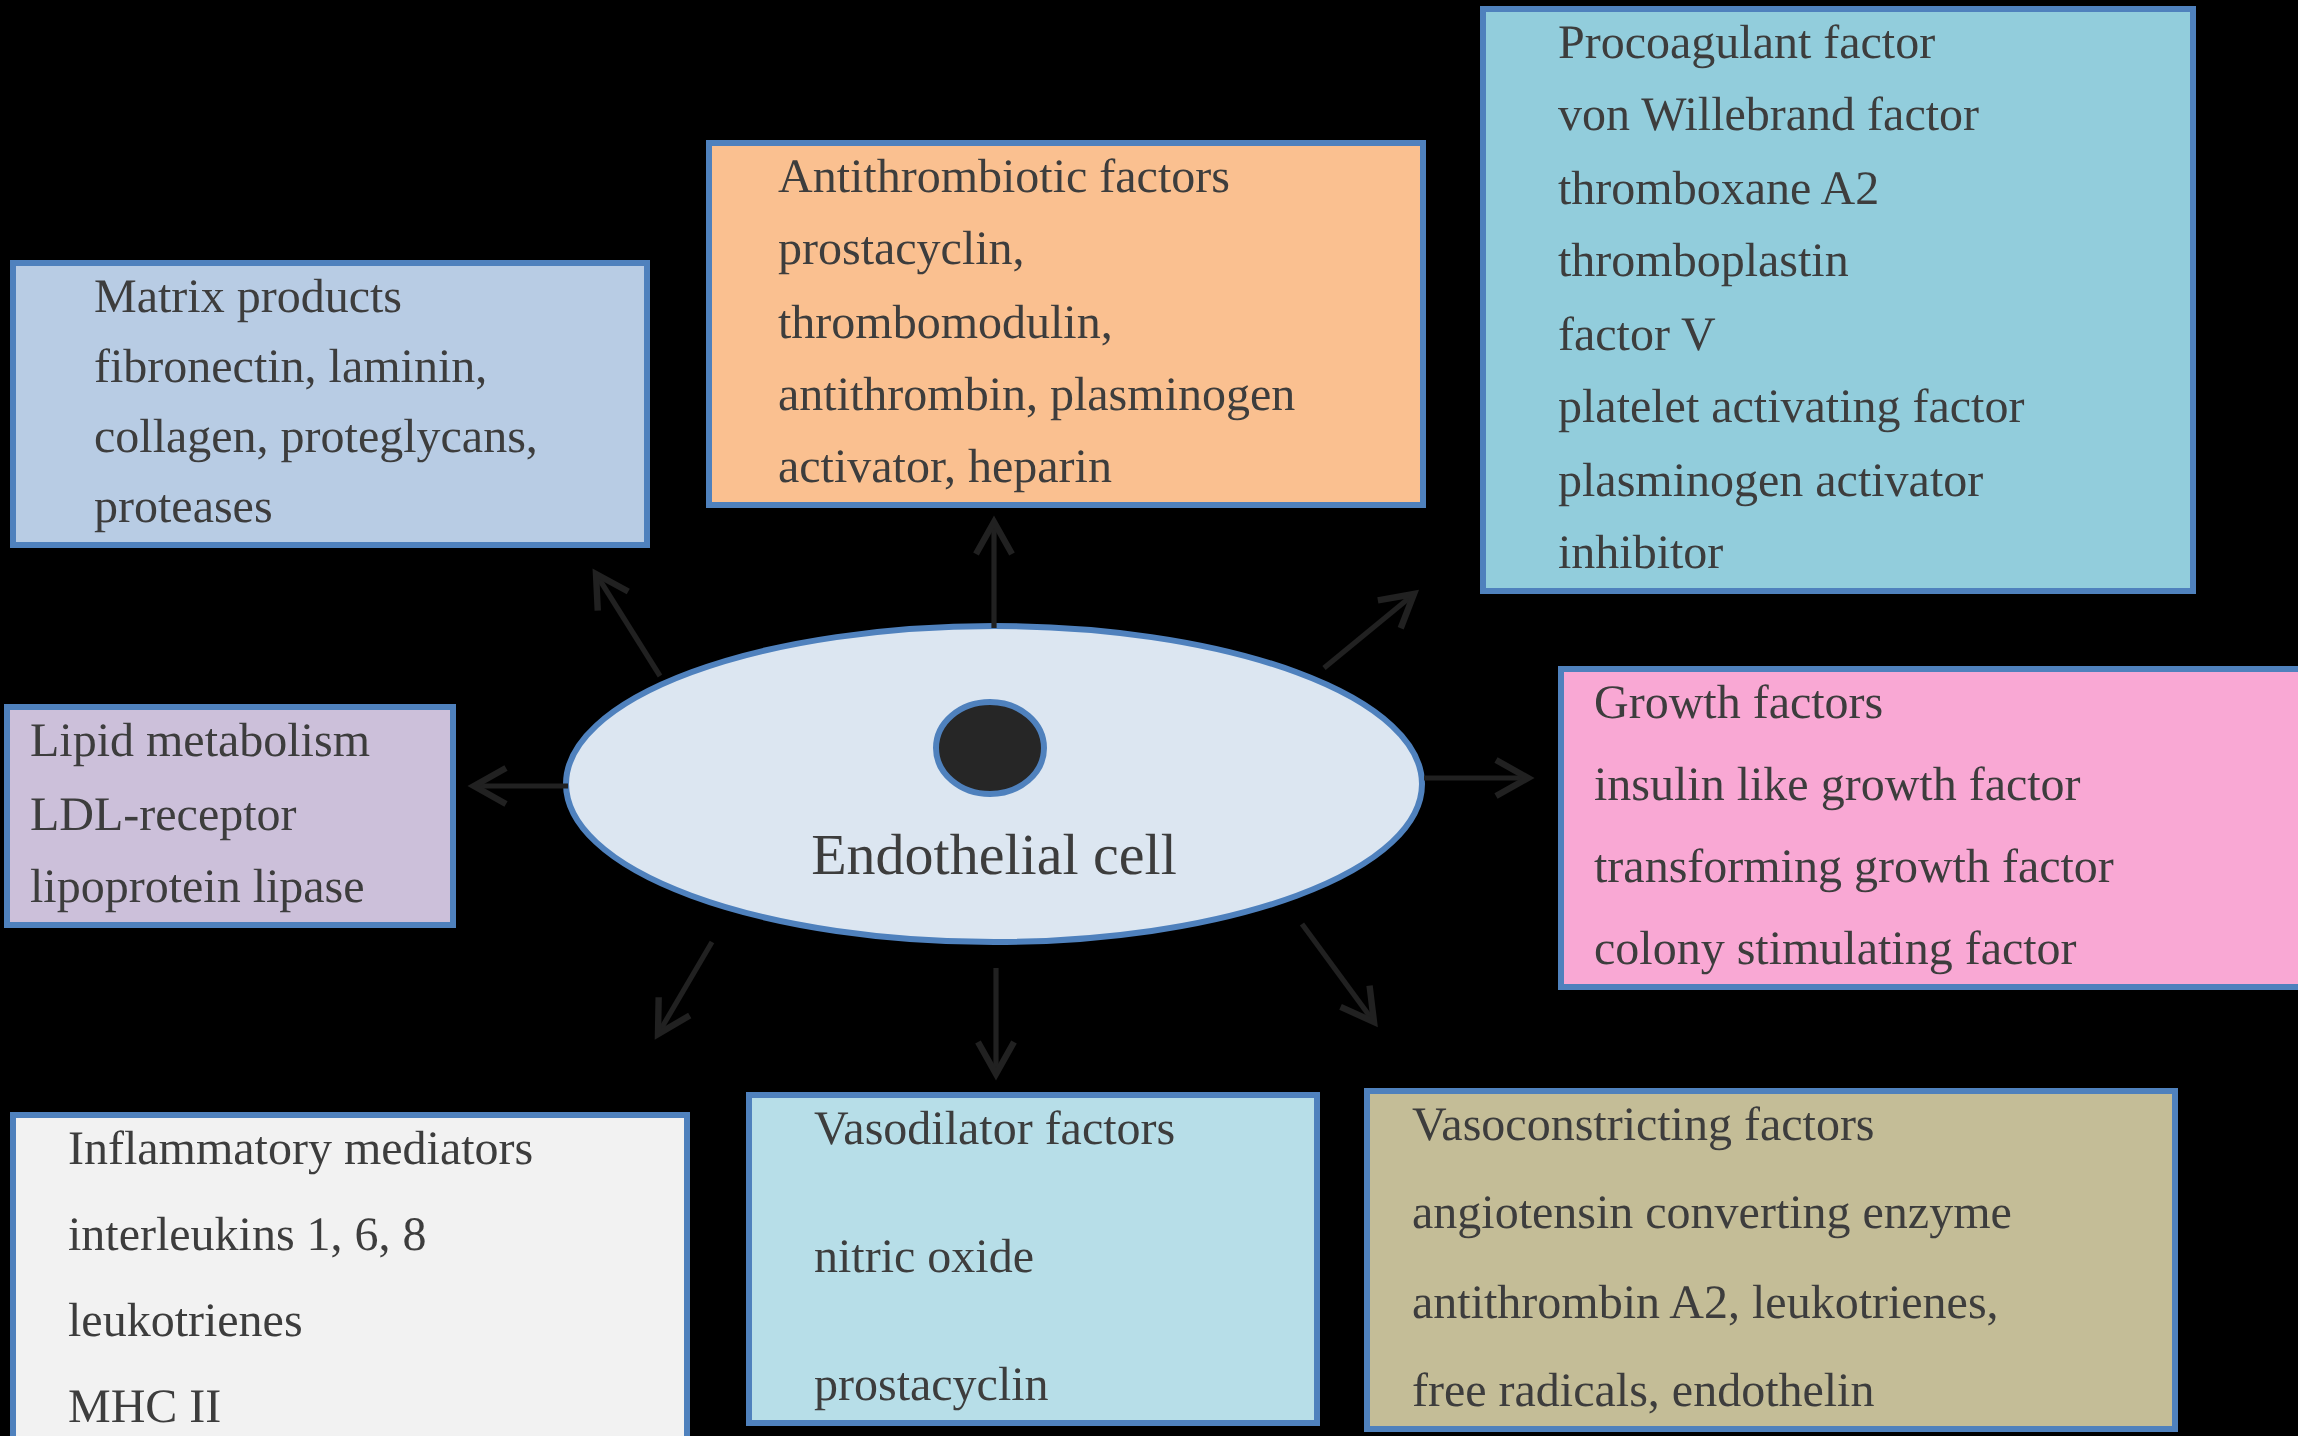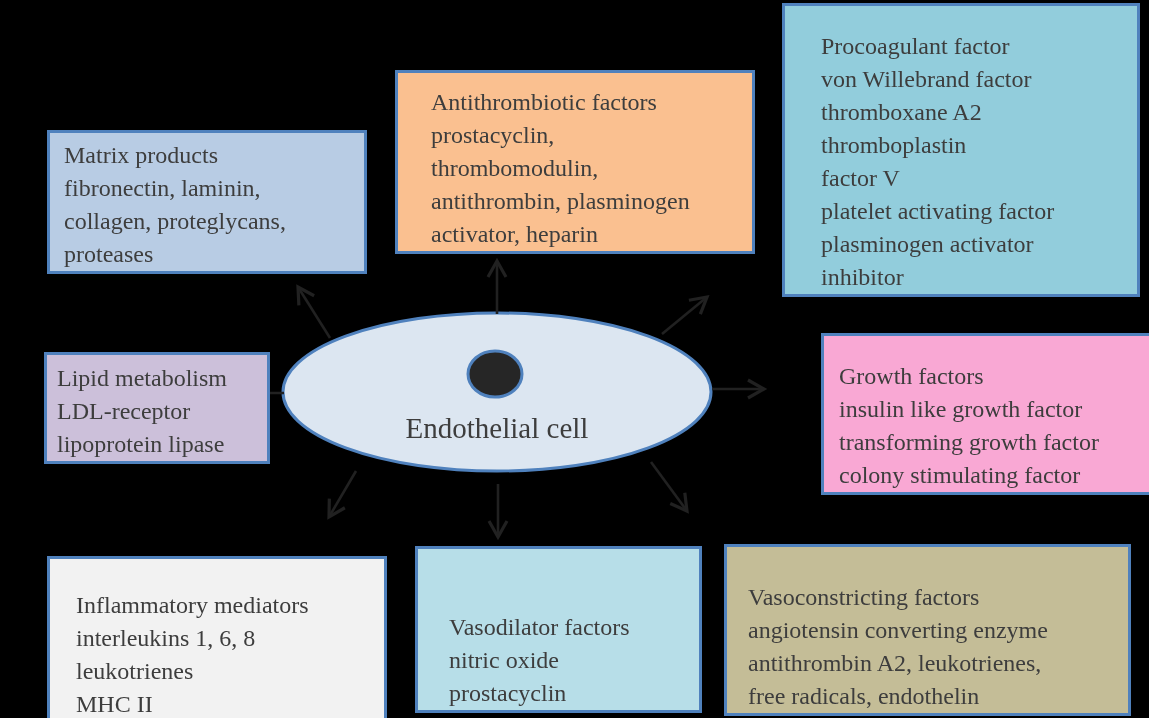--- a/index.html
+++ b/index.html
@@ -19,25 +19,24 @@
     left: 0; top: 0;
     width: 1149px;
     height: 718px;
   }
   .box {
     position: absolute;
     box-sizing: border-box;
     border: 3px solid #4f81bd;
     display: flex;
     flex-direction: column;
-    justify-content: flex-end;
+    justify-content: space-between;
     font-size: 24px;
     line-height: 33px;
     color: #3d3d3d;
-    margin-left: 42px;
   }
   .box .line {
     white-space: nowrap;
   }
   #center-label {
     position: absolute;
     left: 337px;
     top: 412px;
     width: 320px;
     text-align: center;
@@ -66,21 +65,21 @@
     <line x1="662" y1="334" x2="707" y2="297" stroke="#212121" stroke-width="2.6" marker-end="url(#openArrow)"></line>
     <line x1="284" y1="393" x2="237" y2="393" stroke="#212121" stroke-width="2.6" marker-end="url(#openArrow)"></line>
     <line x1="712" y1="389" x2="764" y2="389" stroke="#212121" stroke-width="2.6" marker-end="url(#openArrow)"></line>
     <line x1="356" y1="471" x2="329" y2="517" stroke="#212121" stroke-width="2.6" marker-end="url(#openArrow)"></line>
     <line x1="498" y1="484" x2="498" y2="537" stroke="#212121" stroke-width="2.6" marker-end="url(#openArrow)"></line>
     <line x1="651" y1="462" x2="687" y2="511" stroke="#212121" stroke-width="2.6" marker-end="url(#openArrow)"></line>
   </svg>
 
   <div id="center-label" style="color: rgb(61, 61, 61);">Endothelial cell</div>
 
-  <div class="box" style="left: 5px; top: 130px; width: 320px; height: 144px; padding-left: 14px; background-color: rgb(184, 204, 228); border-color: rgb(79, 129, 189);">
+  <div class="box" style="left: 5px; top: 130px; width: 320px; height: 144px; padding-left: 39px; background-color: rgb(184, 204, 228); border-color: rgb(79, 129, 189);">
       <div class="line">Matrix products</div>
       <div class="line">fibronectin, laminin,</div>
       <div class="line">collagen, proteglycans,</div>
       <div class="line">proteases</div>
     </div>
 
   <div class="box" style="left: 353px; top: 70px; width: 360px; height: 184px; padding-left: 33px; background-color: rgb(250, 192, 144); border-color: rgb(79, 129, 189);">
       <div class="line">Antithrombiotic factors</div>
       <div class="line">prostacyclin,</div>
       <div class="line">thrombomodulin,</div>

